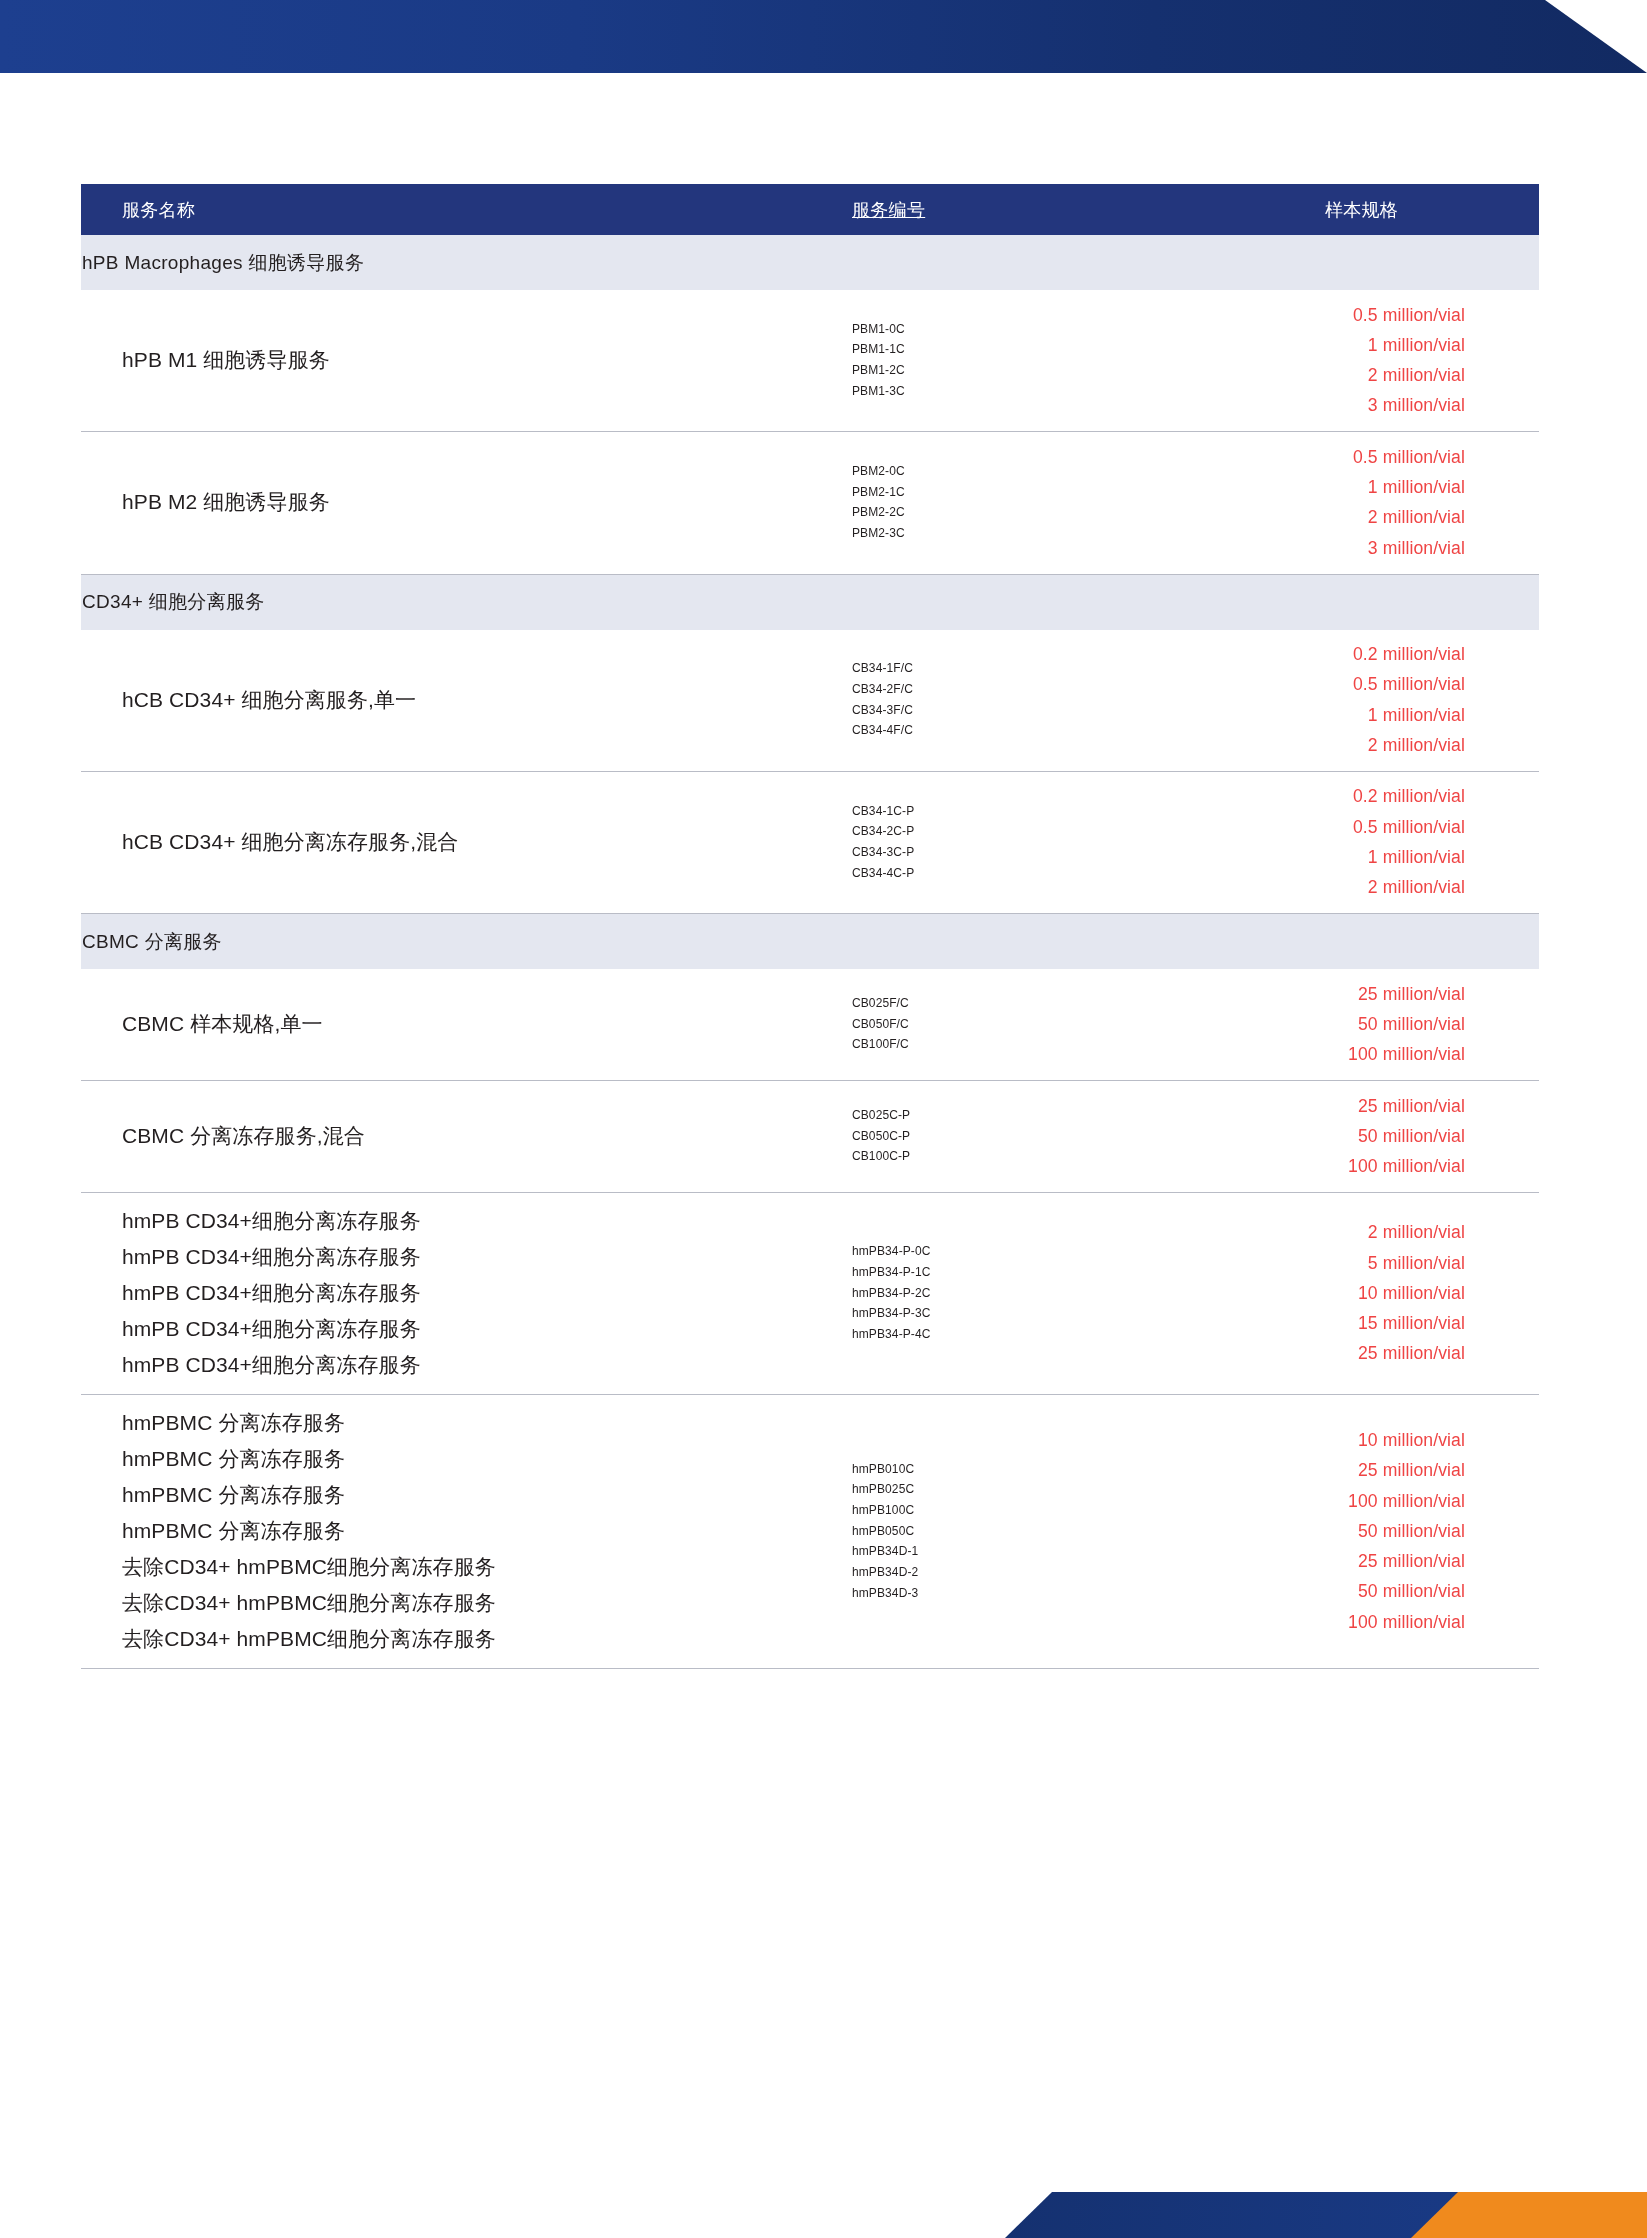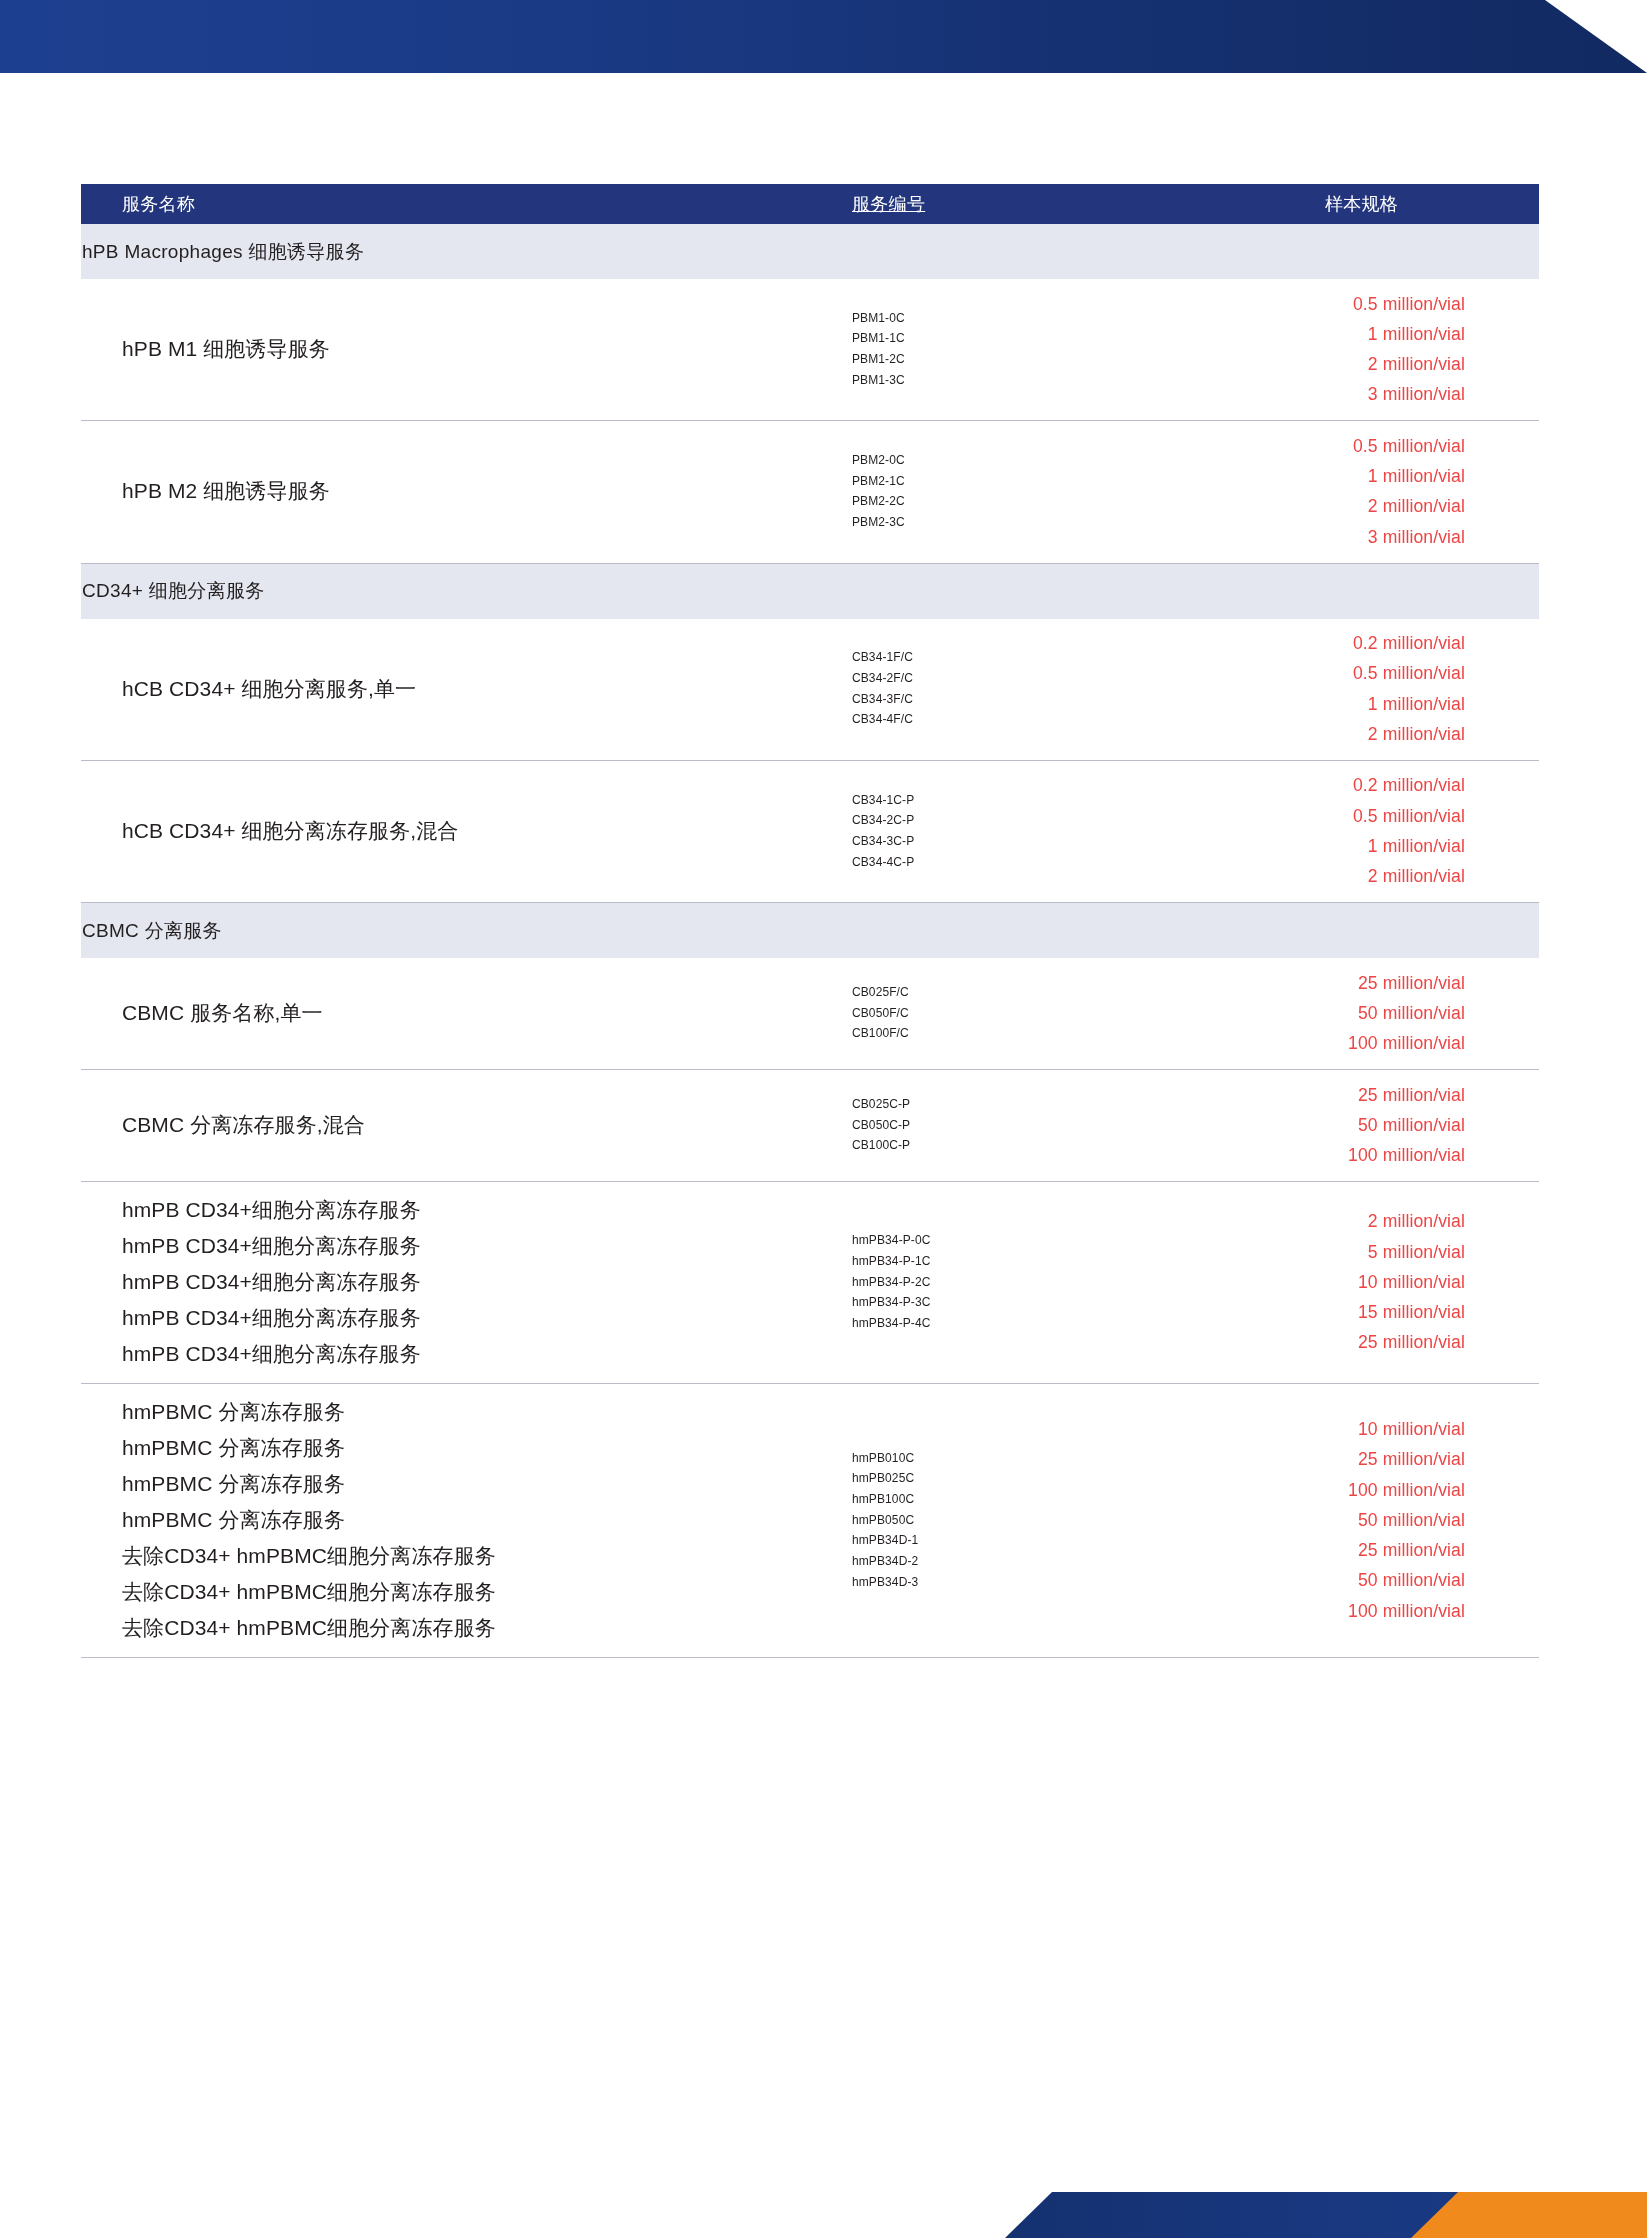--- a/index.html
+++ b/index.html
@@ -77,21 +77,21 @@
   }
   table.services col.c1 { width: 751px; }
   table.services col.c2 { width: 352px; }
   table.services col.c3 { width: 355px; }
 
   thead th {
     background: #23367d;
     color: #ffffff;
     font-size: 18px;
     font-weight: normal;
-    height: 40px;
+    height: 51px;
     text-align: left;
     padding: 0 0 0 41px;
     letter-spacing: 0.3px;
   }
   thead th.c-code {
     text-align: left;
     padding-left: 20px;
     text-decoration: underline;
   }
   thead th.c-spec {
@@ -236,21 +236,21 @@
             <span class="line">0.5 million/vial</span>
             <span class="line">1 million/vial</span>
             <span class="line">2 million/vial</span>
           </td>
         </tr>
         <tr class="group-row">
           <td colspan="3">CBMC 分离服务</td>
         </tr>
         <tr class="item-row">
           <td class="name-cell">
-            <span class="line">CBMC 服务名称,单一</span>
+            <span class="line">CBMC 样本规格,单一</span>
           </td>
           <td class="code-cell">
             <span class="line">CB025F/C</span>
             <span class="line">CB050F/C</span>
             <span class="line">CB100F/C</span>
           </td>
           <td class="spec-cell">
             <span class="line">25 million/vial</span>
             <span class="line">50 million/vial</span>
             <span class="line">100 million/vial</span>

